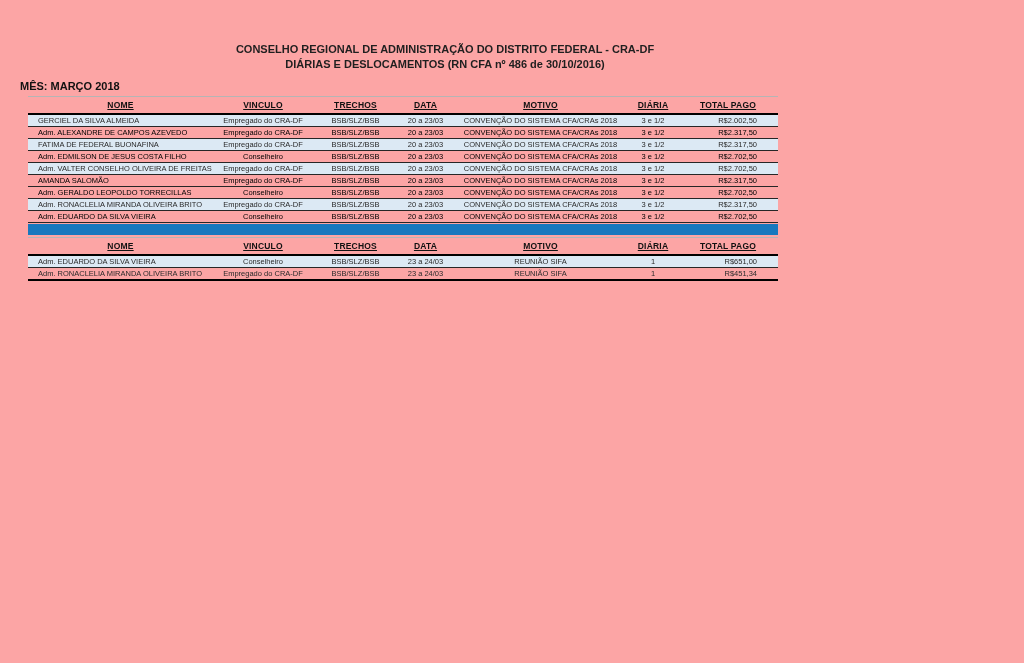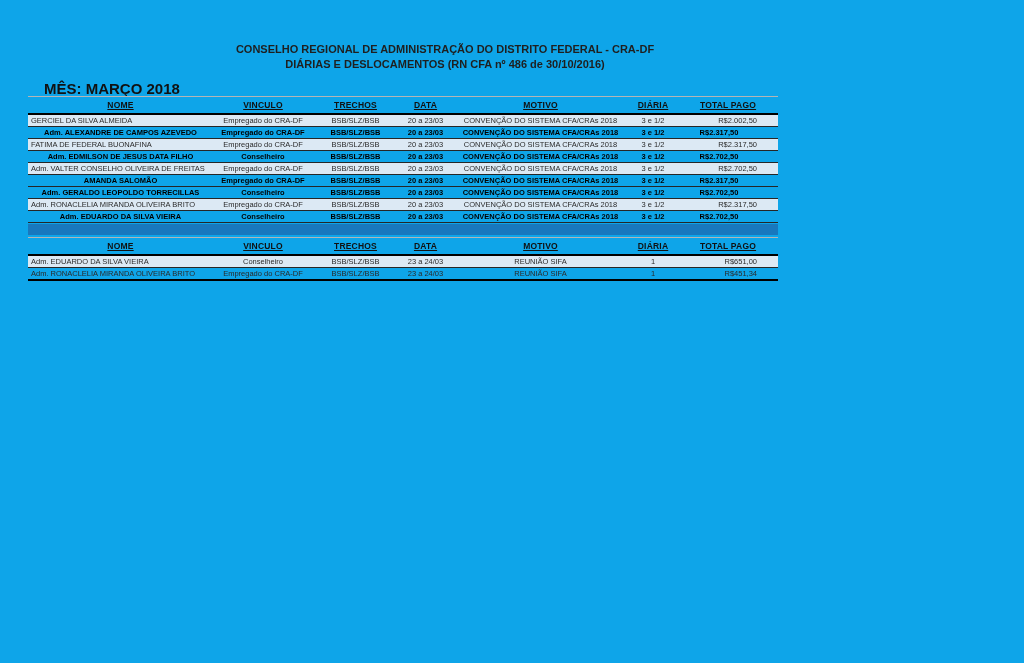--- a/index.html
+++ b/index.html
@@ -1,22 +1,22 @@
 <!DOCTYPE html>
 <html><head>
 <meta charset="utf-8">
 <style>
   html, body { margin:0; padding:0; background:#ffffff; }
   body { width:1024px; height:663px; font-family:"Liberation Sans", sans-serif; color:#1a1a1a; }
-  .page { position:relative; width:1024px; height:663px; background:#0ea5e9; overflow:hidden; }
+  .page { position:relative; width:1024px; height:663px; background:#fca5a5; overflow:hidden; }
 
   .title-block { position:absolute; top:42px; left:0; width:890px; text-align:center; }
   .title-line { font-size:11px; font-weight:bold; line-height:15px; color:#1f1f1f; }
 
-  .month-label { position:absolute; top:80px; left:44px; font-size:15px; font-weight:bold; color:#111; }
+  .month-label { position:absolute; top:80px; left:20px; font-size:11px; font-weight:bold; color:#111; }
 
   .tables-wrap { position:absolute; top:96px; left:28px; width:750px; }
 
   table { border-collapse:collapse; table-layout:fixed; width:750px; }
   col.c-nome   { width:185px; }
   col.c-vinc   { width:100px; }
   col.c-trec   { width:85px;  }
   col.c-data   { width:55px;  }
   col.c-motv   { width:175px; }
   col.c-diar   { width:50px;  }
@@ -25,24 +25,24 @@
   th {
     font-size:8.5px; font-weight:bold; color:#111; height:13px;
     padding:1px 0 2px 0; text-align:center; letter-spacing:.2px;
     border-top:1px solid #b5b5b5; border-bottom:2px solid #000;
     white-space:nowrap; overflow:hidden;text-decoration:underline;
   }
   td {
     font-size:7.5px; height:11px; padding:0 3px; text-align:center;
     border-bottom:1px solid #262626; white-space:nowrap; overflow:hidden; color:#2a2a2a;
   }
-  td.nome  { text-align:left; padding-left:3px; }
+  td.nome  { text-align:left; padding-left:10px; }
   td.total { text-align:right; padding-right:21px; }
   tr.shaded { background:#DCE9F4; }
-  tr.emph td { font-weight:bold; color:#000;text-align:center; }
+  tr.emph td { font-weight:normal; color:#000; }
   table.t2 tr:last-child td { border-bottom:2px solid #000; }
 
   .band { height:11px; background:#1878BE; margin-top:1px; margin-bottom:2px; }
 </style>
 </head>
 <body>
 
 <div class="page">
 
   <div class="title-block">
@@ -97,21 +97,21 @@
         <tr class="shaded">
           <td class="nome">FATIMA DE FEDERAL BUONAFINA</td>
           <td>Empregado do CRA-DF</td>
           <td>BSB/SLZ/BSB</td>
           <td>20 a 23/03</td>
           <td>CONVENÇÃO DO SISTEMA  CFA/CRAs 2018</td>
           <td>3 e 1/2</td>
           <td class="total">R$2.317,50</td>
         </tr>
         <tr class="emph">
-          <td class="nome">Adm. EDMILSON DE JESUS DATA FILHO</td>
+          <td class="nome">Adm. EDMILSON DE JESUS COSTA FILHO</td>
           <td>Conselheiro</td>
           <td>BSB/SLZ/BSB</td>
           <td>20 a 23/03</td>
           <td>CONVENÇÃO DO SISTEMA  CFA/CRAs 2018</td>
           <td>3 e 1/2</td>
           <td class="total">R$2.702,50</td>
         </tr>
         <tr class="shaded">
           <td class="nome">Adm. VALTER CONSELHO OLIVEIRA DE FREITAS</td>
           <td>Empregado do CRA-DF</td>

